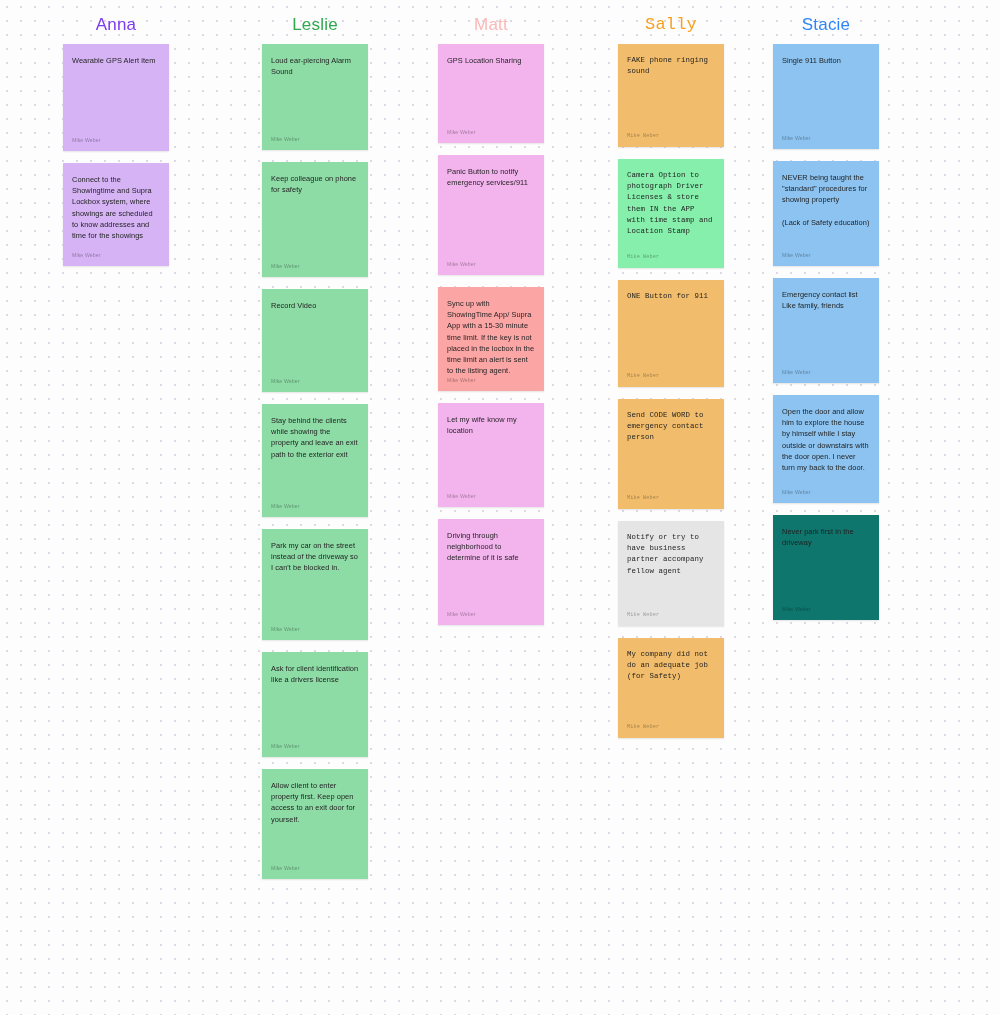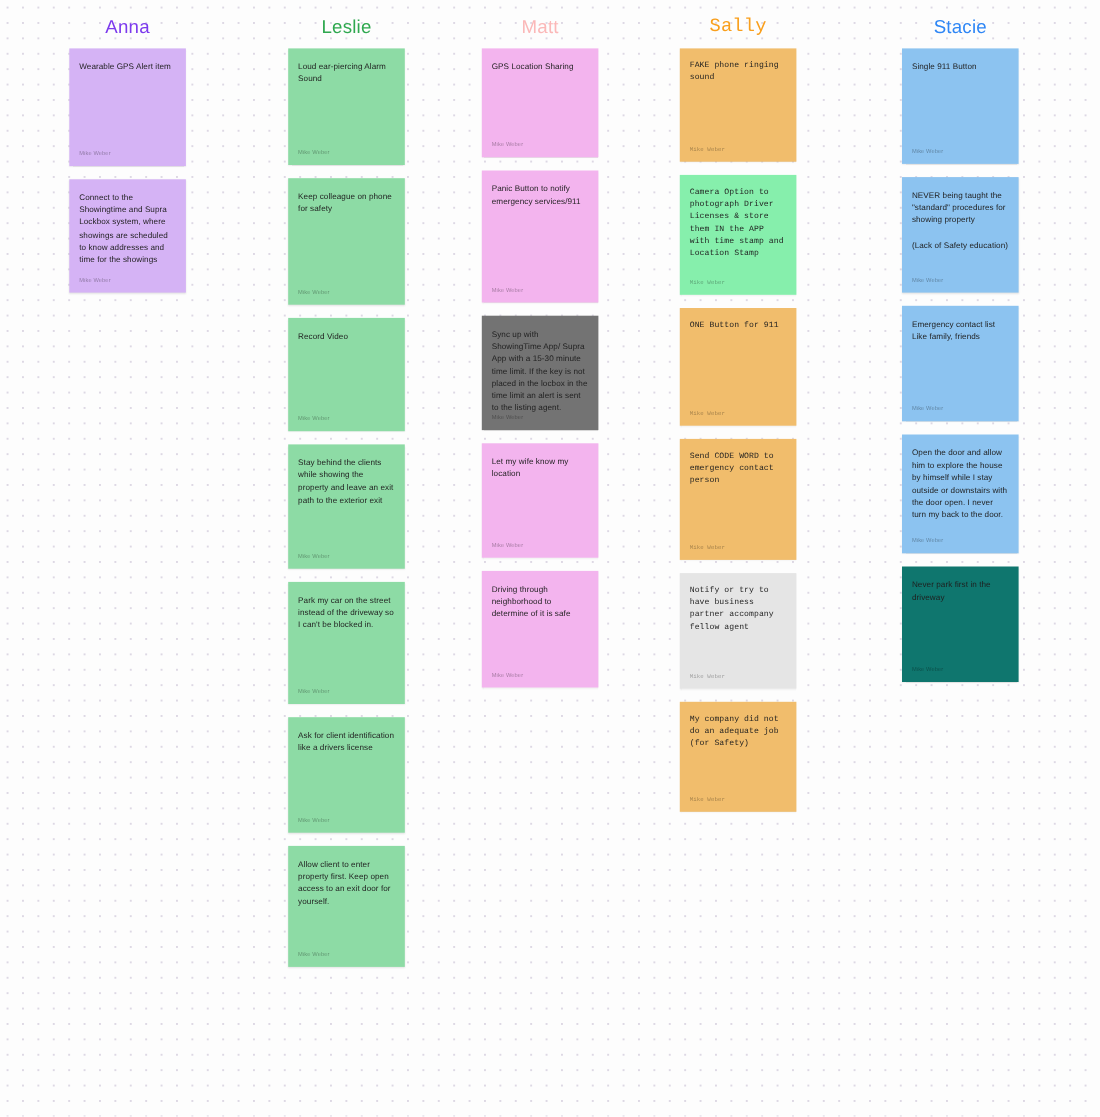--- a/index.html
+++ b/index.html
@@ -127,21 +127,21 @@
       <div class="col-header" style="color: rgb(251, 184, 184);">Matt</div>
       <div class="notes">
         <div class="note" style="background: rgb(243, 180, 238); height: 99px;">
           <div class="note-text">GPS Location Sharing</div>
           <div class="note-author">Mike Weber</div>
         </div>
         <div class="note" style="background: rgb(243, 180, 238); height: 120px;">
           <div class="note-text">Panic Button to notify emergency services/911</div>
           <div class="note-author">Mike Weber</div>
         </div>
-        <div class="note" style="background: #737373; height: 104px;">
+        <div class="note" style="background: #fca5a5; height: 104px;">
           <div class="note-text">Sync up with ShowingTime App/ Supra App with a 15-30 minute time limit. If the key is not placed in the locbox in the time limit an alert is sent to the listing agent.</div>
           <div class="note-author">Mike Weber</div>
         </div>
         <div class="note" style="background: rgb(243, 180, 238); height: 104px;">
           <div class="note-text">Let my wife know my location</div>
           <div class="note-author">Mike Weber</div>
         </div>
         <div class="note" style="background: rgb(243, 180, 238); height: 106px;">
           <div class="note-text">Driving through neighborhood to determine of it is safe</div>
           <div class="note-author">Mike Weber</div>
@@ -170,21 +170,21 @@
         <div class="note" style="background: #e5e5e5; height: 105px;">
           <div class="note-text">Notify or try to have business partner accompany fellow agent</div>
           <div class="note-author">Mike Weber</div>
         </div>
         <div class="note" style="background: rgb(241, 189, 108); height: 100px;">
           <div class="note-text">My company did not do an adequate job (for Safety)</div>
           <div class="note-author">Mike Weber</div>
         </div>
       </div>
     </div>
-    <div class="column" style="left: 820px;">
+    <div class="column" style="left: 773px;">
       <div class="col-header" style="color: rgb(46, 134, 245);">Stacie</div>
       <div class="notes">
         <div class="note" style="background: rgb(140, 195, 240); height: 105px;">
           <div class="note-text">Single 911 Button</div>
           <div class="note-author">Mike Weber</div>
         </div>
         <div class="note" style="background: rgb(140, 195, 240); height: 105px;">
           <div class="note-text">NEVER being taught the "standard" procedures for showing property
 
 (Lack of Safety education)</div>

